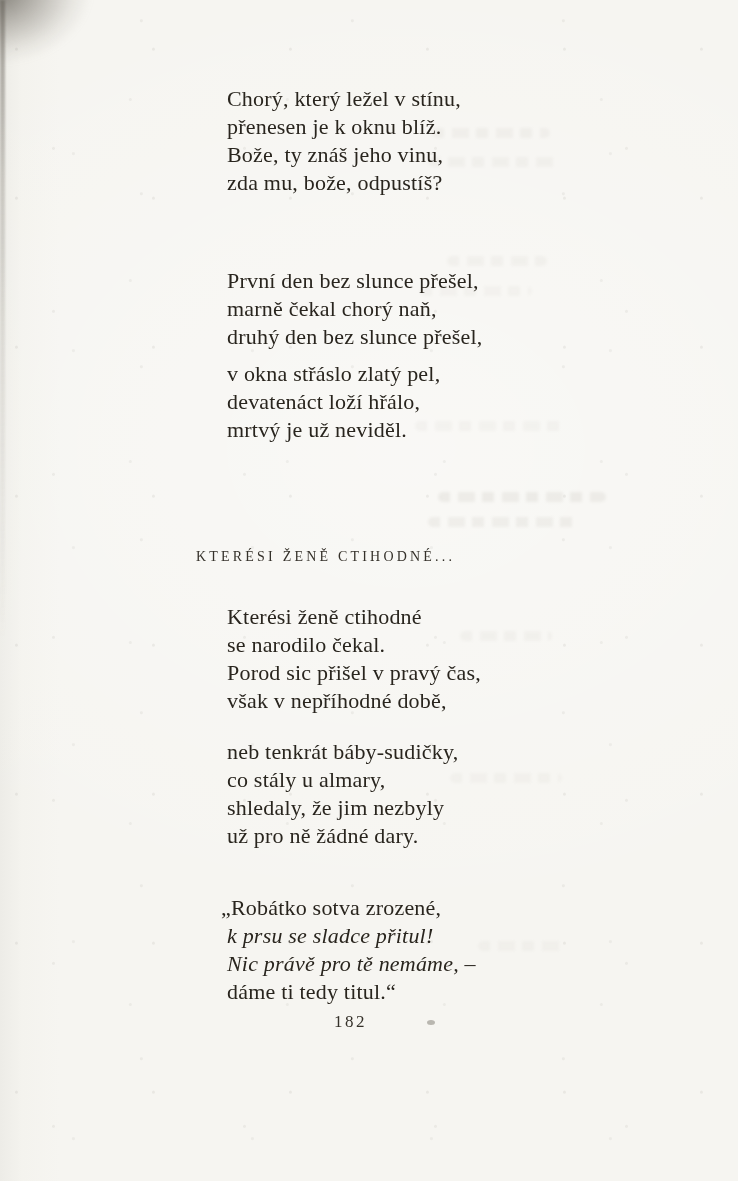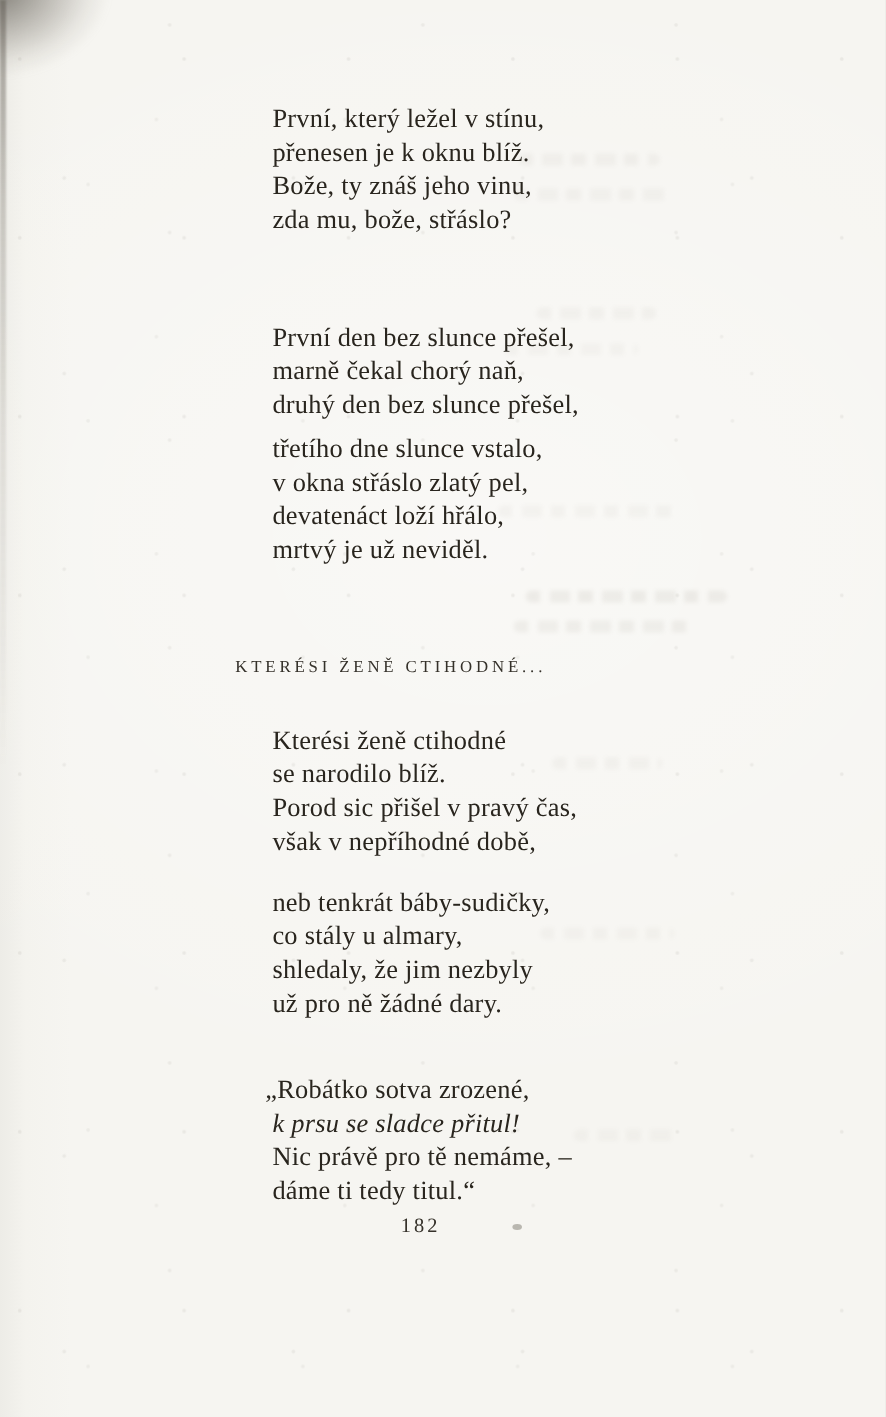--- a/index.html
+++ b/index.html
@@ -123,58 +123,57 @@
   <div class="ghost" style="top:256px; left:447px; width:100px; opacity:.12;"></div>
   <div class="ghost" style="top:286px; left:420px; width:112px; opacity:.10;"></div>
   <div class="ghost" style="top:421px; left:415px; width:148px; opacity:.11;"></div>
   <div class="ghost" style="top:492px; left:438px; width:168px; opacity:.22;"></div>
   <div class="ghost" style="top:517px; left:428px; width:150px; opacity:.19;"></div>
   <div class="ghost" style="top:631px; left:460px; width:92px; opacity:.12;"></div>
   <div class="ghost" style="top:773px; left:450px; width:112px; opacity:.10;"></div>
   <div class="ghost" style="top:941px; left:478px; width:86px; opacity:.10;"></div>
 
   <div class="stanza" style="top:85px;">
-    <div class="poem-line">První, který ležel v stínu,</div>
+    <div class="poem-line">Chorý, který ležel v stínu,</div>
     <div class="poem-line">přenesen je k oknu blíž.</div>
     <div class="poem-line">Bože, ty znáš jeho vinu,</div>
-    <div class="poem-line">zda mu, bože, střáslo?</div>
+    <div class="poem-line">zda mu, bože, odpustíš?</div>
   </div>
 
   <div class="stanza" style="top:222px;margin-top:45px;">
     <div class="poem-line">První den bez slunce přešel,</div>
     <div class="poem-line">marně čekal chorý naň,</div>
     <div class="poem-line">druhý den bez slunce přešel,</div>
   </div>
 
   <div class="stanza" style="top:360px;">
-    <div class="poem-line">třetího dne slunce vstalo,</div>
     <div class="poem-line">v okna střáslo zlatý pel,</div>
     <div class="poem-line">devatenáct loží hřálo,</div>
     <div class="poem-line">mrtvý je už neviděl.</div>
   </div>
 
   <div class="poem-title">KTERÉSI ŽENĚ CTIHODNÉ...</div>
 
   <div class="stanza" style="top:603px;">
     <div class="poem-line">Kterési ženě ctihodné</div>
-    <div class="poem-line">se narodilo blíž.</div>
+    <div class="poem-line">se narodilo čekal.</div>
     <div class="poem-line">Porod sic přišel v pravý čas,</div>
     <div class="poem-line">však v nepříhodné době,</div>
   </div>
 
   <div class="stanza" style="top:738px;">
     <div class="poem-line">neb tenkrát báby-sudičky,</div>
     <div class="poem-line">co stály u almary,</div>
     <div class="poem-line">shledaly, že jim nezbyly</div>
     <div class="poem-line">už pro ně žádné dary.</div>
   </div>
 
   <div class="stanza" style="top:874px; left:221px;margin-top:20px;">
     <div class="poem-line">„Robátko sotva zrozené,</div>
     <div class="poem-line" style="padding-left:6px;font-style:italic;">k prsu se sladce přitul!</div>
-    <div class="poem-line" style="padding-left:6px;">Nic právě pro tě nemáme, –</div>
+    <div class="poem-line" style="padding-left:6px;font-style:italic;">Nic právě pro tě nemáme, –</div>
     <div class="poem-line" style="padding-left:6px;">dáme ti tedy titul.“</div>
   </div>
 
   <div class="page-number">182</div>
   <div class="speck"></div>
 
 </div>
 
 </body></html>

